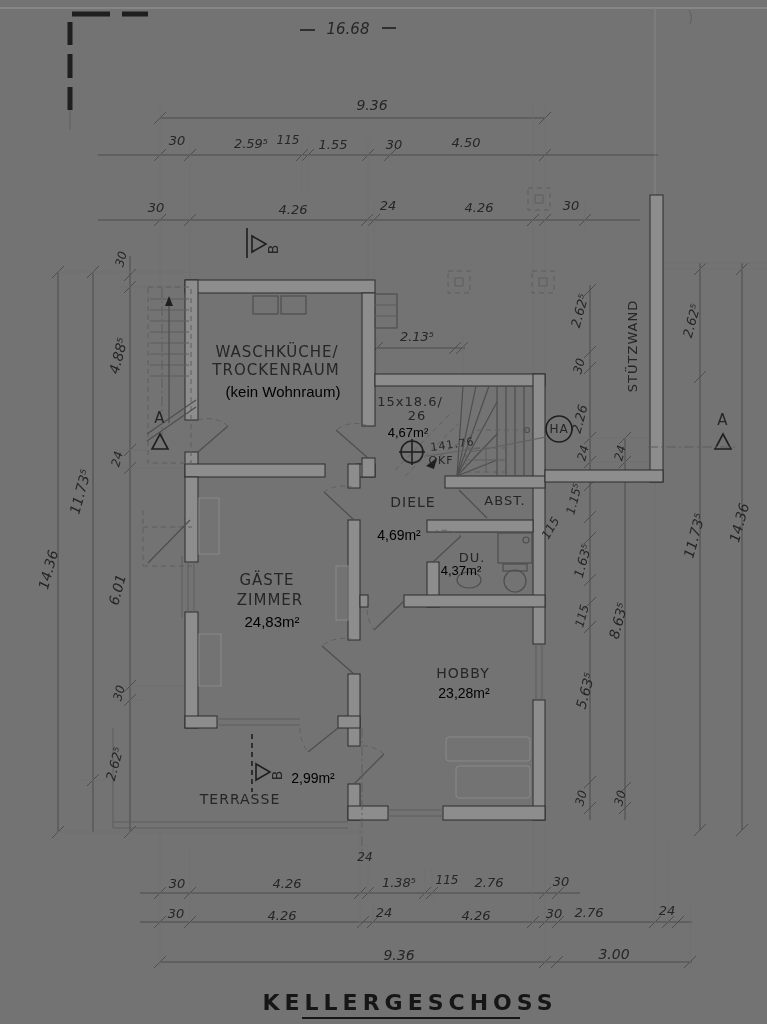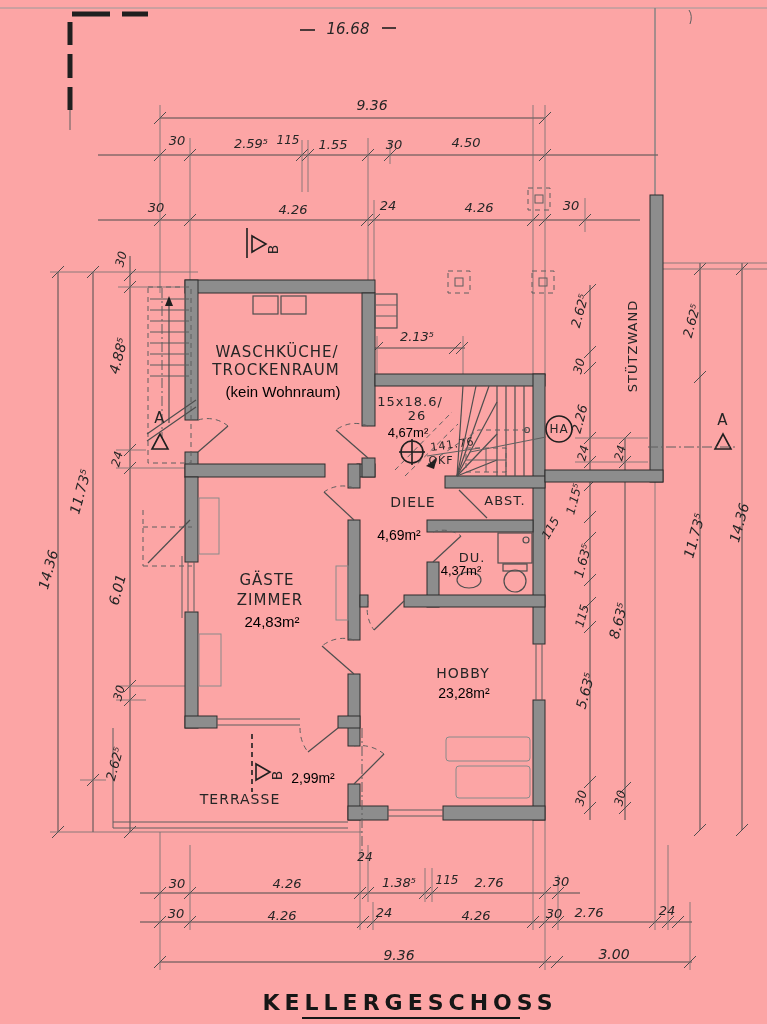--- a/index.html
+++ b/index.html
@@ -1,16 +1,16 @@
 <!DOCTYPE html>
 <html><head>
 <meta charset="utf-8">
 <style>
   html,body{margin:0;padding:0;background:#e9e8e4;}
-  .page{width:767px;height:1024px;background:#fca5a5;position:relative;overflow:hidden;}
+  .page{width:767px;height:1024px;background:#737373;position:relative;overflow:hidden;}
   svg{display:block;}
   
   .border{stroke:#9a9a9a;stroke-width:1;fill:none;}
   .cdash{stroke:#1f1f1f;stroke-width:5;fill:none;}
   .wall{fill:#8d8d8d;stroke:#2c2c2c;stroke-width:1;}
   .thin{stroke:#5f5f5f;stroke-width:1;fill:none;}
   .fix{stroke:#4e4e4e;stroke-width:1.2;fill:none;}
   .furn{stroke:#8a8a8a;stroke-width:1;fill:none;}
   .xl{stroke:#6e6e6e;stroke-width:0.8;fill:none;}
   .dimgrp line{stroke:#4d4d4d;stroke-width:1;}

